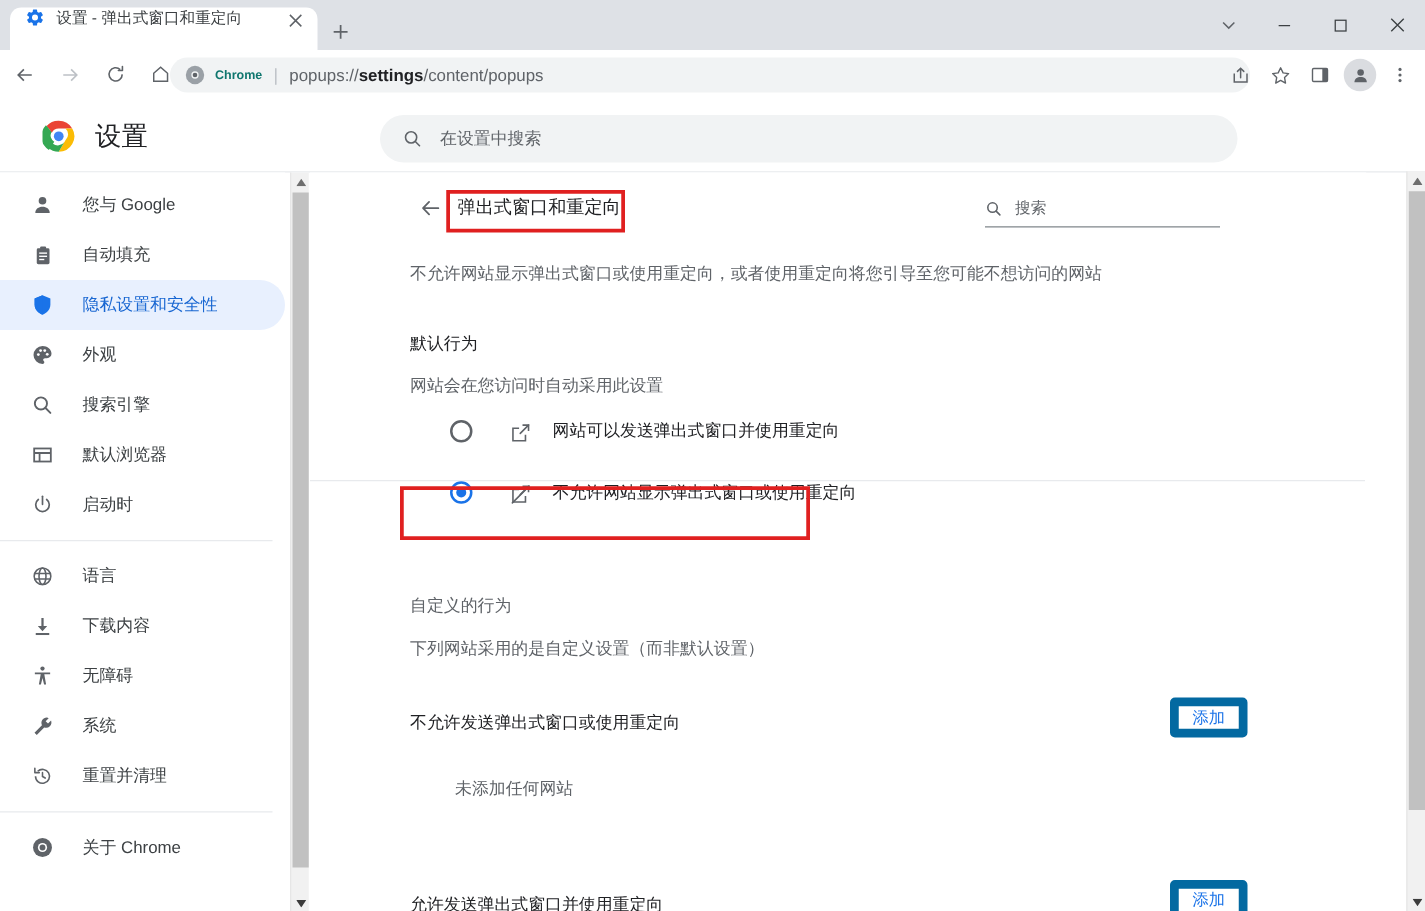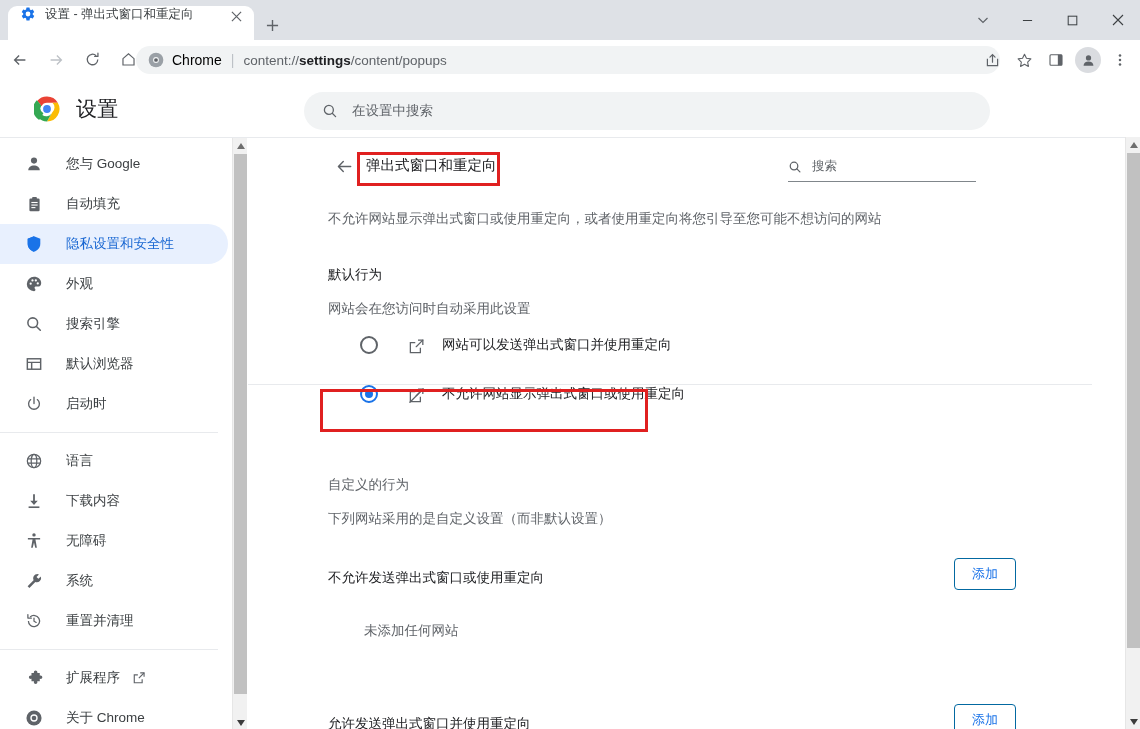--- a/index.html
+++ b/index.html
@@ -71,21 +71,21 @@
   .nav-btn.disabled { color: #bdc1c6; }
   .omnibox {
     position: absolute; left: 136px; top: 6px;
     width: 864px; height: 28px;
     background: #f1f3f4;
     border-radius: 14px;
     display: flex; align-items: center;
     padding: 0 12px;
   }
   .omni-icon { width: 16px; height: 16px; flex: 0 0 16px; margin-right: 8px; }
-  .omni-chrome-label { font-size: 14px; color: #000000; }
+  .omni-chrome-label { font-size: 10px; color: #0f766e; font-weight: bold; }
   .omni-sep { color: #bdc1c6; margin: 0 9px; font-size: 14px; }
   .omni-url { font-size: 13.5px; color: #5f6368; }
   .omni-url b { color: #202124; font-weight: 700; }
   .toolbar-right {
     position: absolute; right: 4px; top: 4px;
     display: flex; align-items: center;
   }
   .tb-icon {
     width: 32px; height: 32px;
     display: flex; align-items: center; justify-content: center;
@@ -264,23 +264,23 @@
   }
   .perm-row {
     position: relative;
     margin-top: 28px;
     height: 44px;
     display: flex; align-items: center;
     padding-left: 80px; padding-right: 94px;
   }
   .perm-title { font-size: 13.5px; color: #202124; flex: 1 1 auto; }
   .add-btn {
-    position: absolute; right: 76px; top: 2px;
+    position: absolute; right: 94px; top: 2px;
     width: 62px; height: 32px;
-    border: 1px solid #0369a1; border-radius: 4px;
+    border: 7px solid #0369a1; border-radius: 4px;
     display: flex; align-items: center; justify-content: center;
     background: #fff;
     font-size: 13px; color: #1a73e8;
   }
   .empty-row {
     padding-left: 116px;
     font-size: 13.5px; color: #5f6368;
     margin-top: 22px;
   }
 
@@ -376,21 +376,21 @@
   <div class="omnibox">
     <span class="omni-icon">
       <svg width="16" height="16" viewBox="0 0 24 24">
         <circle cx="12" cy="12" r="11" fill="#9aa0a6"></circle>
         <circle cx="12" cy="12" r="4.4" fill="#f1f3f4"></circle>
         <circle cx="12" cy="12" r="2.8" fill="#5f6368"></circle>
       </svg>
     </span>
     <span class="omni-chrome-label">Chrome</span>
     <span class="omni-sep">|</span>
-    <span class="omni-url"><span>content://</span><b>settings</b><span>/content/popups</span></span>
+    <span class="omni-url"><span>popups://</span><b>settings</b><span>/content/popups</span></span>
   </div>
 
   <div class="toolbar-right">
     <div class="tb-icon">
       <svg width="17" height="17" viewBox="0 0 20 20" stroke="currentColor" stroke-width="1.4" fill="none">
         <path d="M4 8 V16 H16 V8"></path>
         <path d="M10 12 V3 M7 6 L10 3 L13 6" stroke-linecap="round"></path>
       </svg>
     </div>
     <div class="tb-icon">
@@ -576,35 +576,20 @@
           <path d="M3.8 10a6.2 6.2 0 1 0 1.9-4.4"></path>
           <path d="M3.2 2.9 V6.8 H7.1" stroke-linecap="round" stroke-linejoin="round"></path>
           <path d="M10 6.8 V10.2 L12.4 11.6" stroke-linecap="round"></path>
         </svg>
       </span>
       <span>重置并清理</span>
     </div>
 
     <div class="side-divider"></div>
 
-    <div class="side-item">
-      <span class="si-icon">
-        <svg width="18" height="18" viewBox="0 0 20 20" fill="currentColor">
-          <path d="M11.8 1.6a2 2 0 0 0-2 2c0 .3.1.6.2.9H7.2v2.8c-.3-.1-.6-.2-.9-.2a2 2 0 0 0 0 4c.3 0 .6-.1.9-.2v2.8h2.8c-.1.3-.2.6-.2.9a2 2 0 0 0 4 0c0-.3-.1-.6-.2-.9h2.8v-2.8c.3.1.6.2.9.2a2 2 0 0 0 0-4c-.3 0-.6.1-.9.2V4.5h-2.8c.1-.3.2-.6.2-.9a2 2 0 0 0-2-2z"></path>
-        </svg>
-      </span>
-      <span>扩展程序</span>
-      <span class="side-ext-icon">
-        <svg width="14" height="14" viewBox="0 0 16 16" fill="none" stroke="currentColor" stroke-width="1.3">
-          <path d="M9.4 2.2 H13.8 V6.6"></path>
-          <path d="M13.8 2.2 L7.8 8.2"></path>
-          <path d="M11.6 9.3 V13.4 H2.6 V4.4 H6.7"></path>
-        </svg>
-      </span>
-    </div>
 
     <div class="side-item">
       <span class="si-icon">
         <svg width="18" height="18" viewBox="0 0 20 20" fill="currentColor">
           <circle cx="10" cy="10" r="8.4"></circle>
           <circle cx="10" cy="10" r="4.1" fill="#ffffff"></circle>
           <circle cx="10" cy="10" r="2.6" fill="currentColor"></circle>
         </svg>
       </span>
       <span>关于 Chrome</span>

